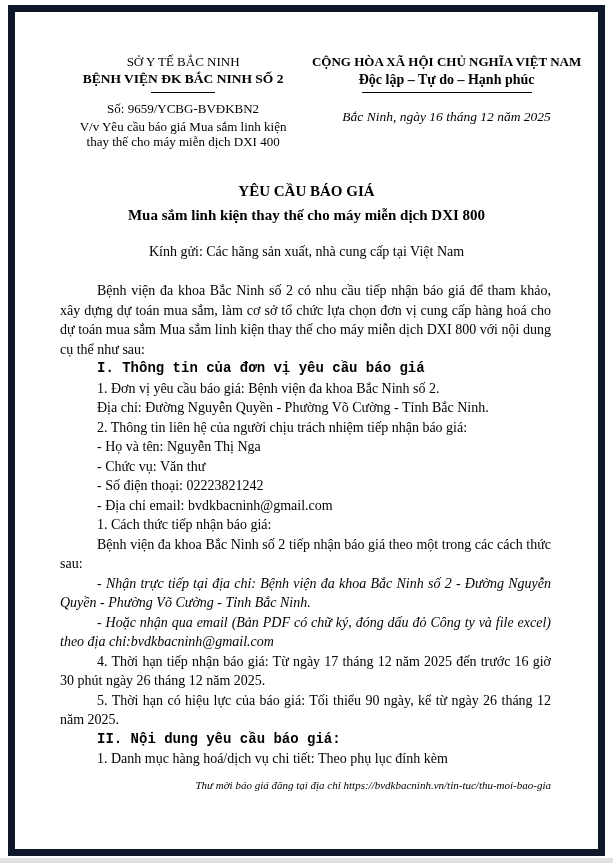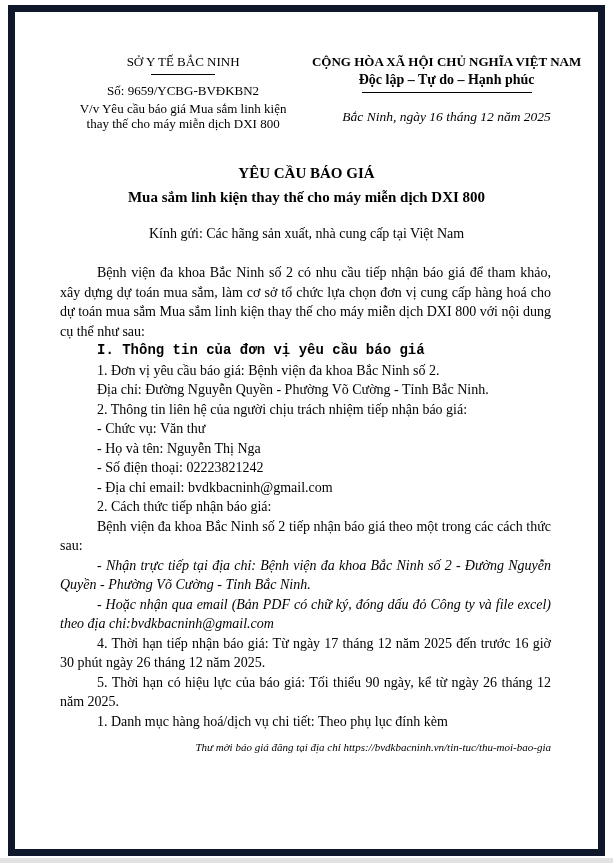--- a/index.html
+++ b/index.html
@@ -69,24 +69,25 @@
   }
 </style>
 </head>
 <body>
 
 <div class="page">
 
   <div class="header">
     <div class="hcol-left">
       <div class="org-parent">SỞ Y TẾ BẮC NINH</div>
+      <div class="org-name">BỆNH VIỆN ĐK BẮC NINH SỐ 2</div>
       <div class="rule-left"></div>
       <div class="doc-number">Số: 9659/YCBG-BVĐKBN2</div>
       <div class="subject first">V/v Yêu cầu báo giá Mua sắm linh kiện</div>
-      <div class="subject">thay thế cho máy miễn dịch DXI 800</div>
+      <div class="subject">thay thế cho máy miễn dịch DXI 400</div>
     </div>
     <div class="hcol-right">
       <div class="national">CỘNG HÒA XÃ HỘI CHỦ NGHĨA VIỆT NAM</div>
       <div class="motto">Độc lập – Tự do – Hạnh phúc</div>
       <div class="rule-right"></div>
       <div class="date-line">Bắc Ninh, ngày 16 tháng 12 năm 2025</div>
     </div>
   </div>
 
   <div class="title-block">
@@ -95,29 +96,30 @@
   </div>
 
   <div class="salutation">Kính gửi: Các hãng sản xuất, nhà cung cấp tại Việt Nam</div>
 
   <div class="main">
     <p>Bệnh viện đa khoa Bắc Ninh số 2 có nhu cầu tiếp nhận báo giá để tham khảo, xây dựng dự toán mua sắm, làm cơ sở tổ chức lựa chọn đơn vị cung cấp hàng hoá cho dự toán mua sắm Mua sắm linh kiện thay thế cho máy miễn dịch DXI 800 với nội dung cụ thể như sau:</p>
     <p class="bold">I. Thông tin của đơn vị yêu cầu báo giá</p>
     <p>1. Đơn vị yêu cầu báo giá: Bệnh viện đa khoa Bắc Ninh số 2.</p>
     <p>Địa chỉ: Đường Nguyễn Quyền - Phường Võ Cường - Tỉnh Bắc Ninh.</p>
     <p>2. Thông tin liên hệ của người chịu trách nhiệm tiếp nhận báo giá:</p>
+    <p>- Họ và tên: Nguyễn Thị Nga</p>
     <p>- Chức vụ: Văn thư</p>
-    <p>- Họ và tên: Nguyễn Thị Nga</p>
     <p>- Số điện thoại: 02223821242</p>
     <p>- Địa chỉ email: bvdkbacninh@gmail.com</p>
-    <p>2. Cách thức tiếp nhận báo giá:</p>
+    <p>1. Cách thức tiếp nhận báo giá:</p>
     <p>Bệnh viện đa khoa Bắc Ninh số 2 tiếp nhận báo giá theo một trong các cách thức sau:</p>
     <p class="italic">- Nhận trực tiếp tại địa chỉ: Bệnh viện đa khoa Bắc Ninh số 2 - Đường Nguyễn Quyền - Phường Võ Cường - Tỉnh Bắc Ninh.</p>
     <p class="italic">- Hoặc nhận qua email (Bản PDF có chữ ký, đóng dấu đỏ Công ty và file excel) theo địa chỉ:bvdkbacninh@gmail.com</p>
     <p>4. Thời hạn tiếp nhận báo giá: Từ ngày 17 tháng 12 năm 2025 đến trước 16 giờ 30 phút ngày 26 tháng 12 năm 2025.</p>
     <p>5. Thời hạn có hiệu lực của báo giá: Tối thiểu 90 ngày, kể từ ngày 26 tháng 12 năm 2025.</p>
+    <p class="bold">II. Nội dung yêu cầu báo giá:</p>
     <p>1. Danh mục hàng hoá/dịch vụ chi tiết: Theo phụ lục đính kèm</p>
     <p class="footnote">Thư mời báo giá đăng tại địa chỉ https://bvdkbacninh.vn/tin-tuc/thu-moi-bao-gia</p>
   </div>
 
 </div>
 
 <div class="bottom-strip"></div>
 
 </body></html>

